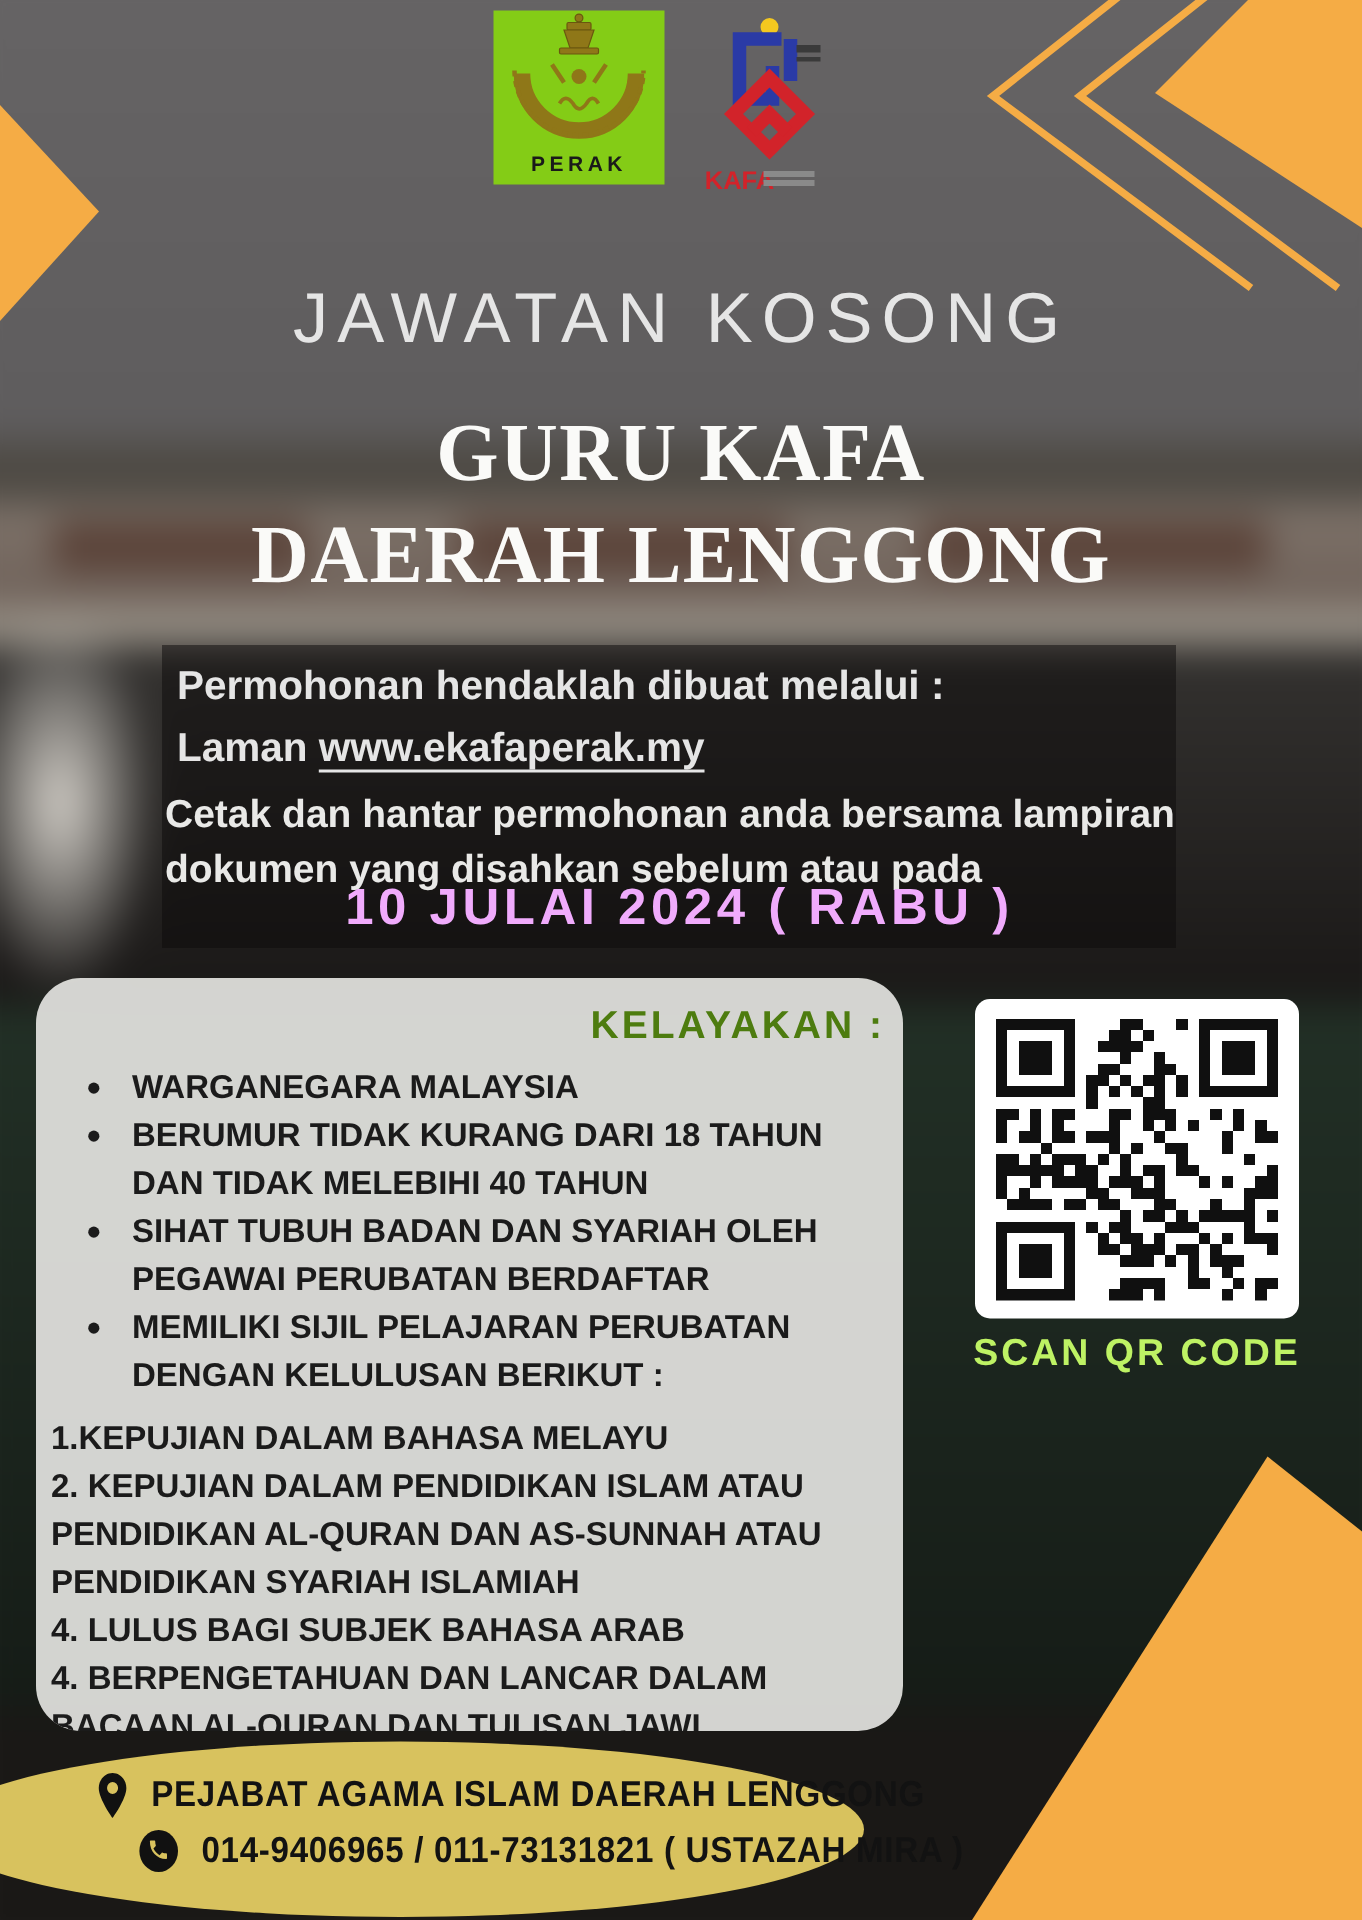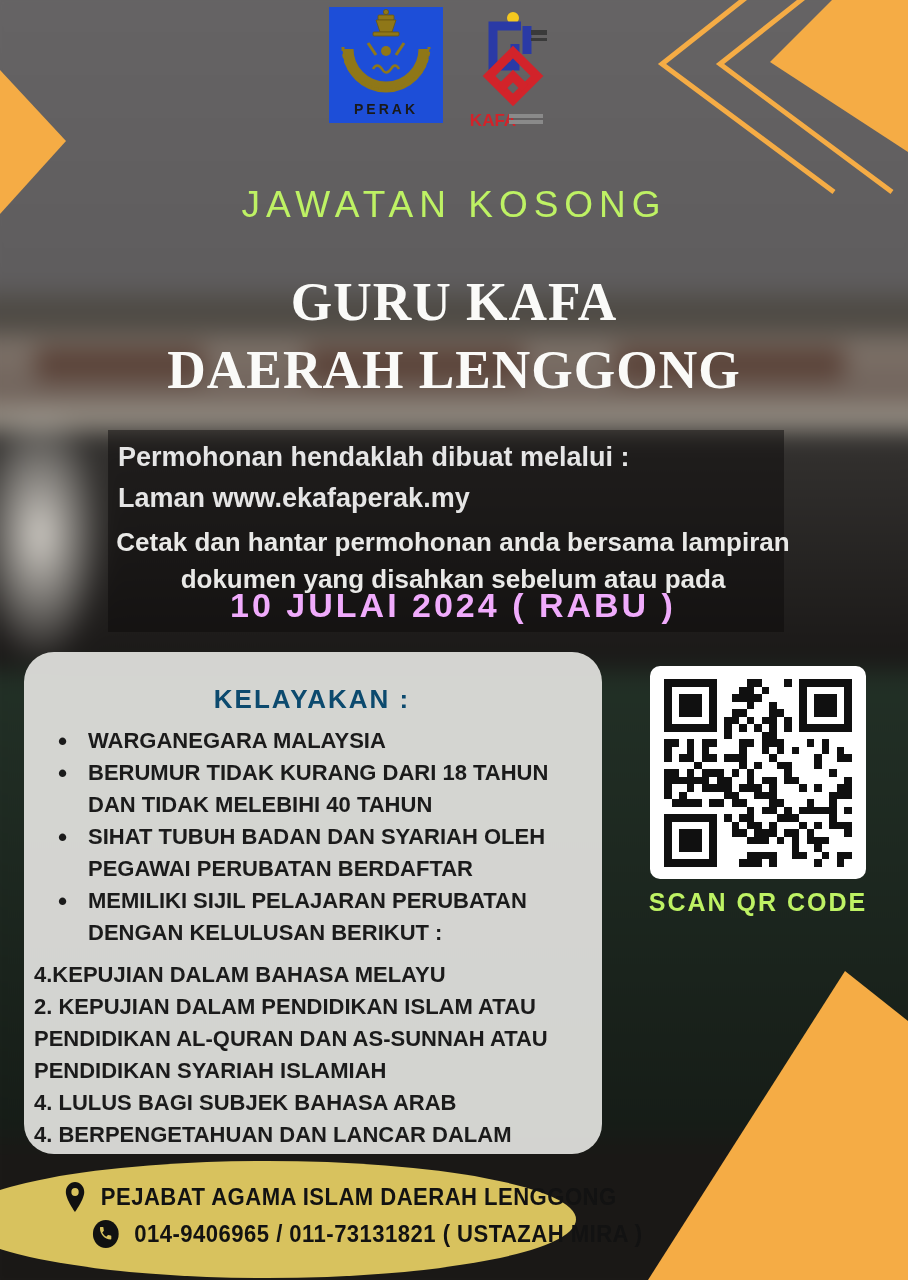--- a/index.html
+++ b/index.html
@@ -19,47 +19,47 @@
   .b-crowd{top:455px;height:245px;background:linear-gradient(#343230,#191716);}
   .b-left{top:695px;height:490px;width:660px;right:auto;background:linear-gradient(100deg,#8F9089 0%,#7B7E75 55%,#484D44 100%);}
   .b-right{left:640px;top:695px;height:490px;background:linear-gradient(#223026,#151B16);}
   .b-fig{left:815px;right:auto;top:430px;width:130px;height:260px;background:radial-gradient(closest-side,#D6D2CB,rgba(214,210,203,0));}
   .b-bottom{top:1165px;height:165px;background:#1A1816;}
   
   .scrim{position:absolute;left:108px;top:430px;width:676px;height:202px;background:rgba(12,10,10,.5);}
   
   .deco{position:absolute;left:0;top:0;pointer-events:none;}
   
-  .logo-perak{position:absolute;left:329px;top:7px;width:114px;height:116px;background:#1d4ed8;}
+  .logo-perak{position:absolute;left:329px;top:7px;width:114px;height:116px;background:#84cc16;}
   .logo-perak svg{width:114px;height:116px;display:block;}
   .logo-kafa{position:absolute;left:461px;top:10px;width:96px;height:122px;}
   .logo-kafa svg{width:96px;height:122px;display:block;}
   
-  .title{position:absolute;left:0;right:0;top:184px;text-align:center;font-size:37px;font-weight:400;
-         letter-spacing:6px;color:#bef264;}
+  .title{position:absolute;left:0;right:0;top:184px;text-align:center;font-size:47px;font-weight:400;
+         letter-spacing:6px;color:#e5e5e5;}
   .frame{position:absolute;left:106px;top:260px;width:696px;height:158px;}
   .frame i{position:absolute;width:52px;height:58px;border:0 solid #F6A843;display:block;}
   .c-tl{left:0;top:0;border-left-width:13px;border-top-width:13px;border-radius:8px 0 0 0;}
   .c-tr{right:0;top:0;border-right-width:13px;border-top-width:13px;border-radius:0 8px 0 0;}
   .c-bl{left:0;bottom:0;border-left-width:13px;border-bottom-width:13px;border-radius:0 0 0 8px;}
   .c-br{right:0;bottom:0;border-right-width:13px;border-bottom-width:13px;border-radius:0 0 8px 0;}
   .jobname{position:absolute;left:106px;width:696px;top:268px;text-align:center;
            font-family:"Liberation Serif",serif;font-weight:700;color:#FAFAF8;font-size:55px;
            line-height:68px;letter-spacing:1px;transform:scaleX(.97);transform-origin:center;}
   
   .apply{position:absolute;left:118px;top:437px;font-size:27px;font-weight:700;color:#e5e5e5;line-height:41px;}
-  .apply .site{text-underline-offset:6px;text-decoration-thickness:2px;cursor:pointer;}
-  .note{position:absolute;left:110px;width:686px;top:524px;text-align:center;font-size:26px;font-weight:700;
+  .apply .site{text-decoration:underline;text-underline-offset:6px;text-decoration-thickness:2px;cursor:pointer;}
+  .note{position:absolute;left:110px;width:686px;top:524px;text-align:left;font-size:26px;font-weight:700;
         color:#E9E9E7;line-height:37px;}
   .deadline{position:absolute;left:110px;width:686px;top:586px;text-align:center;font-size:34px;
             font-weight:800;letter-spacing:3px;color:#f0abfc;}
   
   .panel{position:absolute;left:24px;top:652px;width:578px;height:502px;background:rgba(226,226,223,.93);
          border-radius:30px;padding:12px 12px 0 10px;box-sizing:border-box;color:#1B1B1B;font-weight:700;overflow:hidden;}
-  .panel h3{margin:20px 0 8px;text-align:center;font-size:26px;letter-spacing:2px;color:#0c4a6e;}
+  .panel h3{margin:4px 0 8px;text-align:right;font-size:26px;letter-spacing:2px;color:#4d7c0f;}
   .panel ul{list-style:none;margin:10px;padding:0;}
   .panel li{position:relative;padding-left:44px;font-size:22px;line-height:32px;}
   .panel li::before{content:"\2022";position:absolute;left:14px;top:0;font-size:26px;}
   .panel p{margin:0;font-size:22px;line-height:32px;}
   
   .qrbox{position:absolute;left:650px;top:666px;width:216px;height:213px;background:#fff;border-radius:10px;
          display:flex;align-items:center;justify-content:center;}
   .qrbox svg{width:190px;height:188px;}
   .qrlabel{position:absolute;left:644px;top:888px;width:228px;text-align:center;color:#bef264;font-weight:800;
            font-size:25px;letter-spacing:2px;}
@@ -164,21 +164,21 @@
   <div class="deadline">10 JULAI 2024 ( RABU )</div>
 
   <div class="panel">
     <h3>KELAYAKAN :</h3>
     <ul>
       <li>WARGANEGARA MALAYSIA</li>
       <li>BERUMUR TIDAK KURANG DARI 18 TAHUN DAN TIDAK MELEBIHI 40 TAHUN</li>
       <li>SIHAT TUBUH BADAN DAN SYARIAH OLEH PEGAWAI PERUBATAN BERDAFTAR</li>
       <li>MEMILIKI SIJIL PELAJARAN PERUBATAN DENGAN KELULUSAN BERIKUT :</li>
     </ul>
-    <p>4.KEPUJIAN DALAM BAHASA MELAYU</p>
+    <p>1.KEPUJIAN DALAM BAHASA MELAYU</p>
     <p>2. KEPUJIAN DALAM PENDIDIKAN ISLAM ATAU PENDIDIKAN AL-QURAN DAN AS-SUNNAH ATAU PENDIDIKAN SYARIAH ISLAMIAH</p>
     <p>4. LULUS BAGI SUBJEK BAHASA ARAB</p>
     <p>4. BERPENGETAHUAN DAN LANCAR DALAM BACAAN AL-QURAN DAN TULISAN JAWI</p>
   </div>
 
   <div class="qrbox">
     <svg id="qr-svg" viewBox="0 0 25 25" shape-rendering="crispEdges">
         <path d="M0 0h1v1h-1zM1 0h1v1h-1zM2 0h1v1h-1zM3 0h1v1h-1zM4 0h1v1h-1zM5 0h1v1h-1zM6 0h1v1h-1zM0 1h1v1h-1zM6 1h1v1h-1zM0 2h1v1h-1zM2 2h1v1h-1zM3 2h1v1h-1zM4 2h1v1h-1zM6 2h1v1h-1zM0 3h1v1h-1zM2 3h1v1h-1zM3 3h1v1h-1zM4 3h1v1h-1zM6 3h1v1h-1zM0 4h1v1h-1zM2 4h1v1h-1zM3 4h1v1h-1zM4 4h1v1h-1zM6 4h1v1h-1zM0 5h1v1h-1zM6 5h1v1h-1zM0 6h1v1h-1zM1 6h1v1h-1zM2 6h1v1h-1zM3 6h1v1h-1zM4 6h1v1h-1zM5 6h1v1h-1zM6 6h1v1h-1zM18 0h1v1h-1zM19 0h1v1h-1zM20 0h1v1h-1zM21 0h1v1h-1zM22 0h1v1h-1zM23 0h1v1h-1zM24 0h1v1h-1zM18 1h1v1h-1zM24 1h1v1h-1zM18 2h1v1h-1zM20 2h1v1h-1zM21 2h1v1h-1zM22 2h1v1h-1zM24 2h1v1h-1zM18 3h1v1h-1zM20 3h1v1h-1zM21 3h1v1h-1zM22 3h1v1h-1zM24 3h1v1h-1zM18 4h1v1h-1zM20 4h1v1h-1zM21 4h1v1h-1zM22 4h1v1h-1zM24 4h1v1h-1zM18 5h1v1h-1zM24 5h1v1h-1zM18 6h1v1h-1zM19 6h1v1h-1zM20 6h1v1h-1zM21 6h1v1h-1zM22 6h1v1h-1zM23 6h1v1h-1zM24 6h1v1h-1zM0 18h1v1h-1zM1 18h1v1h-1zM2 18h1v1h-1zM3 18h1v1h-1zM4 18h1v1h-1zM5 18h1v1h-1zM6 18h1v1h-1zM0 19h1v1h-1zM6 19h1v1h-1zM0 20h1v1h-1zM2 20h1v1h-1zM3 20h1v1h-1zM4 20h1v1h-1zM6 20h1v1h-1zM0 21h1v1h-1zM2 21h1v1h-1zM3 21h1v1h-1zM4 21h1v1h-1zM6 21h1v1h-1zM0 22h1v1h-1zM2 22h1v1h-1zM3 22h1v1h-1zM4 22h1v1h-1zM6 22h1v1h-1zM0 23h1v1h-1zM6 23h1v1h-1zM0 24h1v1h-1zM1 24h1v1h-1zM2 24h1v1h-1zM3 24h1v1h-1zM4 24h1v1h-1zM5 24h1v1h-1zM6 24h1v1h-1zM11 0h1v1h-1zM12 0h1v1h-1zM16 0h1v1h-1zM10 1h1v1h-1zM11 1h1v1h-1zM13 1h1v1h-1zM9 2h1v1h-1zM10 2h1v1h-1zM11 2h1v1h-1zM12 2h1v1h-1zM11 3h1v1h-1zM14 3h1v1h-1zM9 4h1v1h-1zM10 4h1v1h-1zM14 4h1v1h-1zM15 4h1v1h-1zM8 5h1v1h-1zM9 5h1v1h-1zM11 5h1v1h-1zM13 5h1v1h-1zM14 5h1v1h-1zM16 5h1v1h-1zM8 6h1v1h-1zM10 6h1v1h-1zM12 6h1v1h-1zM14 6h1v1h-1zM16 6h1v1h-1zM8 7h1v1h-1zM13 7h1v1h-1zM14 7h1v1h-1zM0 8h1v1h-1zM1 8h1v1h-1zM3 8h1v1h-1zM5 8h1v1h-1zM6 8h1v1h-1zM10 8h1v1h-1zM11 8h1v1h-1zM13 8h1v1h-1zM14 8h1v1h-1zM15 8h1v1h-1zM19 8h1v1h-1zM21 8h1v1h-1zM0 9h1v1h-1zM3 9h1v1h-1zM5 9h1v1h-1zM10 9h1v1h-1zM13 9h1v1h-1zM15 9h1v1h-1zM17 9h1v1h-1zM21 9h1v1h-1zM23 9h1v1h-1zM0 10h1v1h-1zM2 10h1v1h-1zM3 10h1v1h-1zM5 10h1v1h-1zM6 10h1v1h-1zM8 10h1v1h-1zM9 10h1v1h-1zM10 10h1v1h-1zM14 10h1v1h-1zM20 10h1v1h-1zM23 10h1v1h-1zM24 10h1v1h-1zM4 11h1v1h-1zM10 11h1v1h-1zM12 11h1v1h-1zM15 11h1v1h-1zM16 11h1v1h-1zM20 11h1v1h-1zM0 12h1v1h-1zM1 12h1v1h-1zM3 12h1v1h-1zM5 12h1v1h-1zM6 12h1v1h-1zM7 12h1v1h-1zM9 12h1v1h-1zM11 12h1v1h-1zM16 12h1v1h-1zM22 12h1v1h-1zM0 13h1v1h-1zM1 13h1v1h-1zM2 13h1v1h-1zM3 13h1v1h-1zM4 13h1v1h-1zM5 13h1v1h-1zM7 13h1v1h-1zM8 13h1v1h-1zM11 13h1v1h-1zM13 13h1v1h-1zM14 13h1v1h-1zM16 13h1v1h-1zM17 13h1v1h-1zM24 13h1v1h-1zM0 14h1v1h-1zM3 14h1v1h-1zM5 14h1v1h-1zM6 14h1v1h-1zM7 14h1v1h-1zM8 14h1v1h-1zM10 14h1v1h-1zM11 14h1v1h-1zM12 14h1v1h-1zM14 14h1v1h-1zM18 14h1v1h-1zM20 14h1v1h-1zM23 14h1v1h-1zM24 14h1v1h-1zM0 15h1v1h-1zM2 15h1v1h-1zM8 15h1v1h-1zM9 15h1v1h-1zM12 15h1v1h-1zM13 15h1v1h-1zM14 15h1v1h-1zM22 15h1v1h-1zM23 15h1v1h-1zM24 15h1v1h-1zM1 16h1v1h-1zM2 16h1v1h-1zM3 16h1v1h-1zM4 16h1v1h-1zM6 16h1v1h-1zM7 16h1v1h-1zM9 16h1v1h-1zM10 16h1v1h-1zM14 16h1v1h-1zM15 16h1v1h-1zM19 16h1v1h-1zM22 16h1v1h-1zM11 17h1v1h-1zM13 17h1v1h-1zM14 17h1v1h-1zM16 17h1v1h-1zM18 17h1v1h-1zM19 17h1v1h-1zM20 17h1v1h-1zM21 17h1v1h-1zM22 17h1v1h-1zM24 17h1v1h-1zM8 18h1v1h-1zM10 18h1v1h-1zM11 18h1v1h-1zM15 18h1v1h-1zM16 18h1v1h-1zM17 18h1v1h-1zM22 18h1v1h-1zM9 19h1v1h-1zM11 19h1v1h-1zM12 19h1v1h-1zM14 19h1v1h-1zM18 19h1v1h-1zM20 19h1v1h-1zM22 19h1v1h-1zM23 19h1v1h-1zM24 19h1v1h-1zM9 20h1v1h-1zM10 20h1v1h-1zM12 20h1v1h-1zM13 20h1v1h-1zM14 20h1v1h-1zM16 20h1v1h-1zM17 20h1v1h-1zM19 20h1v1h-1zM24 20h1v1h-1zM11 21h1v1h-1zM12 21h1v1h-1zM13 21h1v1h-1zM15 21h1v1h-1zM17 21h1v1h-1zM19 21h1v1h-1zM20 21h1v1h-1zM21 21h1v1h-1zM17 22h1v1h-1zM20 22h1v1h-1zM11 23h1v1h-1zM12 23h1v1h-1zM13 23h1v1h-1zM14 23h1v1h-1zM17 23h1v1h-1zM18 23h1v1h-1zM21 23h1v1h-1zM23 23h1v1h-1zM24 23h1v1h-1zM10 24h1v1h-1zM11 24h1v1h-1zM12 24h1v1h-1zM14 24h1v1h-1zM20 24h1v1h-1zM23 24h1v1h-1z" fill="#101010"></path>
       </svg>
   </div>

